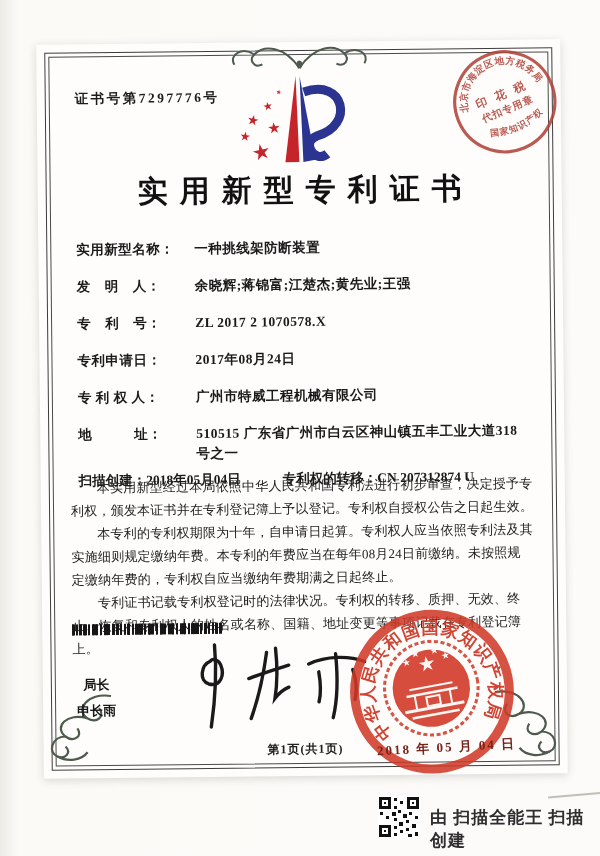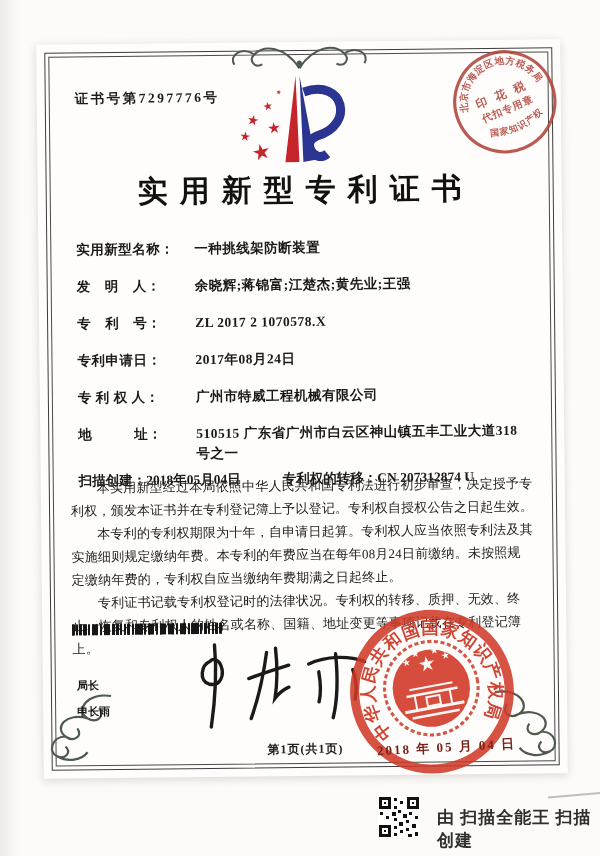--- a/index.html
+++ b/index.html
@@ -55,40 +55,39 @@
   }
   .bodytext p{margin:0;text-indent:2em;letter-spacing:.2px;}
   
   .barcode{
     position:absolute;left:30px;top:580px;width:150px;height:11px;
     background:
       repeating-linear-gradient(90deg,#161616 0 2px,transparent 2px 4px),
       repeating-linear-gradient(90deg,#161616 0 1px,transparent 1px 7px),
       repeating-linear-gradient(90deg,#161616 0 3px,transparent 3px 11px);
   }
-  .director{position:absolute;left:34px;top:628px;font-size:11px;font-weight:700;color:#161616;line-height:26px;}
+  .director{position:absolute;left:34px;top:628px;font-size:13px;font-weight:700;color:#161616;line-height:26px;text-align:center;}
   .signature{position:absolute;left:138px;top:596px;}
   .seal{position:absolute;left:300px;top:562px;width:178px;height:178px;transform:rotate(-10deg);opacity:.95;}
   .sealdate{
     position:absolute;left:308px;top:698px;width:190px;text-align:center;
     font-size:13px;font-weight:700;letter-spacing:2px;color:#76231b;
     transform:rotate(-2.5deg);
   }
   .pagenote{
     position:absolute;left:0;bottom:18px;width:100%;text-align:center;
     font-size:12px;letter-spacing:1px;color:#222;font-weight:600;
   }
   
   .scanfooter{position:absolute;left:0;top:790px;width:600px;height:66px;}
   .qr{position:absolute;left:378px;top:6px;}
   .scantext{
     position:absolute;left:430px;top:16px;
     font-size:17px;font-weight:600;color:#2e2e2e;letter-spacing:1px;
     font-family:"Liberation Serif","DejaVu Serif",serif;
-    margin-left:7px;
   }
   .scanline{position:absolute;left:548px;top:4px;width:60px;height:2px;background:#c2beb7;transform:rotate(-5deg);}
 </style>
 </head>
 <body>
 
 <div class="photo">
 
   <div class="paper">
     <div class="frame"></div>

